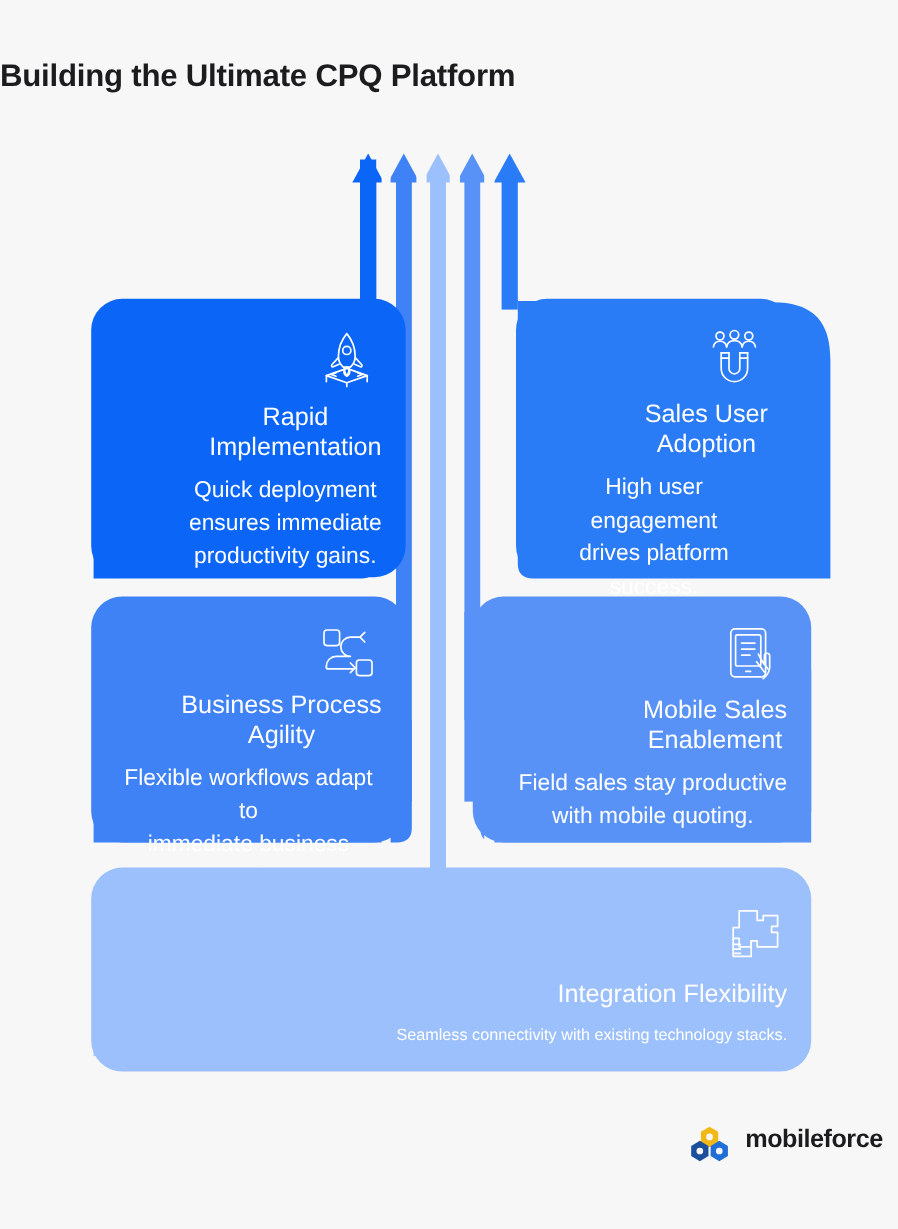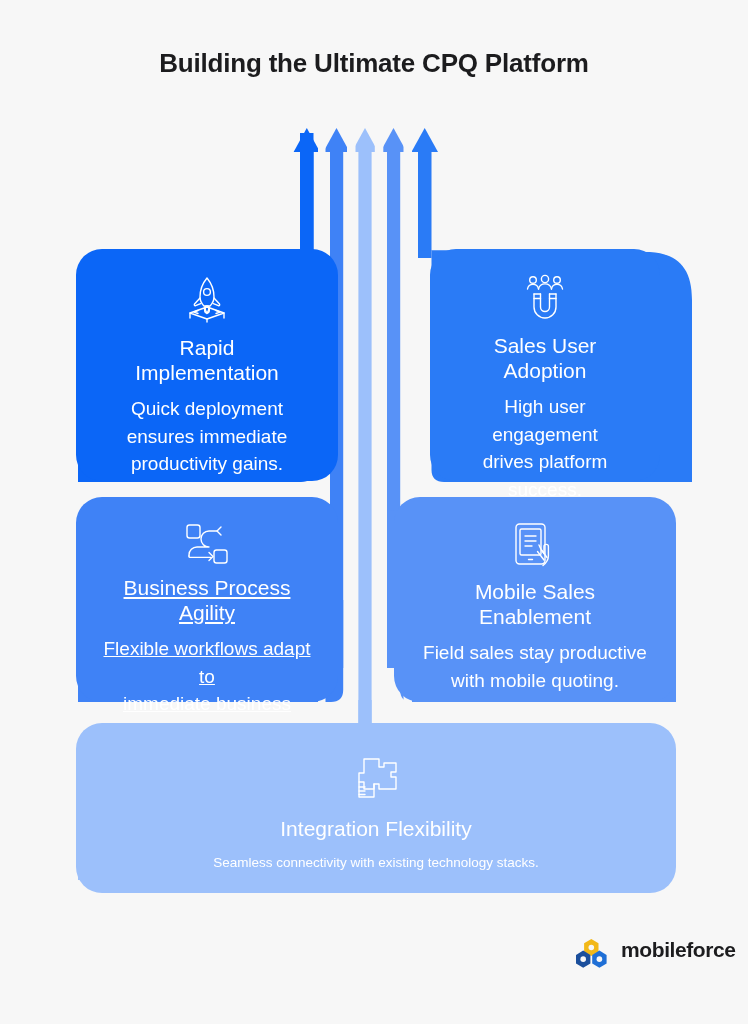--- a/index.html
+++ b/index.html
@@ -8,36 +8,36 @@
     background:#f7f7f7;
     font-family:"Liberation Sans", sans-serif;
     overflow:hidden;
     position:relative;
   }
   #stage{position:absolute;left:0;top:0;width:748px;height:1024px;}
 
   
   .page-title{
     position:absolute;left:0;top:48px;width:748px;
-    text-align:center;
+    text-align:left;
     font-size:26px;font-weight:bold;
     letter-spacing:-0.2px;
     color:#1c1c1e;
   }
 
   
   .flow-layer{position:absolute;left:0;top:0;width:748px;height:1024px;}
 
   
   .card{
     position:absolute;
     border-radius:26px;
     box-sizing:border-box;
     display:flex;flex-direction:column;
-    align-items:center;justify-content:flex-start;
+    align-items:flex-end;justify-content:flex-start;
     text-align:center;
     color:#ffffff;
     padding:22px 20px 20px 20px;
   }
   .card .icon-wrap{
     height:62px;display:flex;align-items:center;justify-content:center;
     margin-bottom:6px;
   }
   .card .icon-wrap svg{display:block;}
   .card-title{
@@ -46,21 +46,21 @@
     white-space:pre-line;
   }
   .card-desc{
     font-size:19px;font-weight:400;line-height:1.45;
     color:#ffffff;white-space:pre-line;
   }
 
   
   #card-rapid{left:76px;top:249px;width:262px;height:232px;background:#0b66f7;}
   #card-adoption{left:430px;top:249px;width:230px;height:232px;background:#2a7bf6;}
-  #card-agility{left:76px;top:497px;width:262px;height:205px;background:#3f82f6;text-decoration:underline;}
+  #card-agility{left:76px;top:497px;width:262px;height:205px;background:#3f82f6;}
   #card-mobile{left:394px;top:497px;width:282px;height:205px;background:#5892f7;}
   #card-integration{left:76px;top:723px;width:600px;height:170px;background:#9cc0fb;
       padding-top:26px;}
   #card-integration .card-title{font-size:21px;margin-bottom:12px;}
   #card-integration .card-desc{font-size:13.5px;}
 
   
   .logo{
     position:absolute;left:574px;top:938px;
     display:flex;align-items:flex-start;gap:7px;

